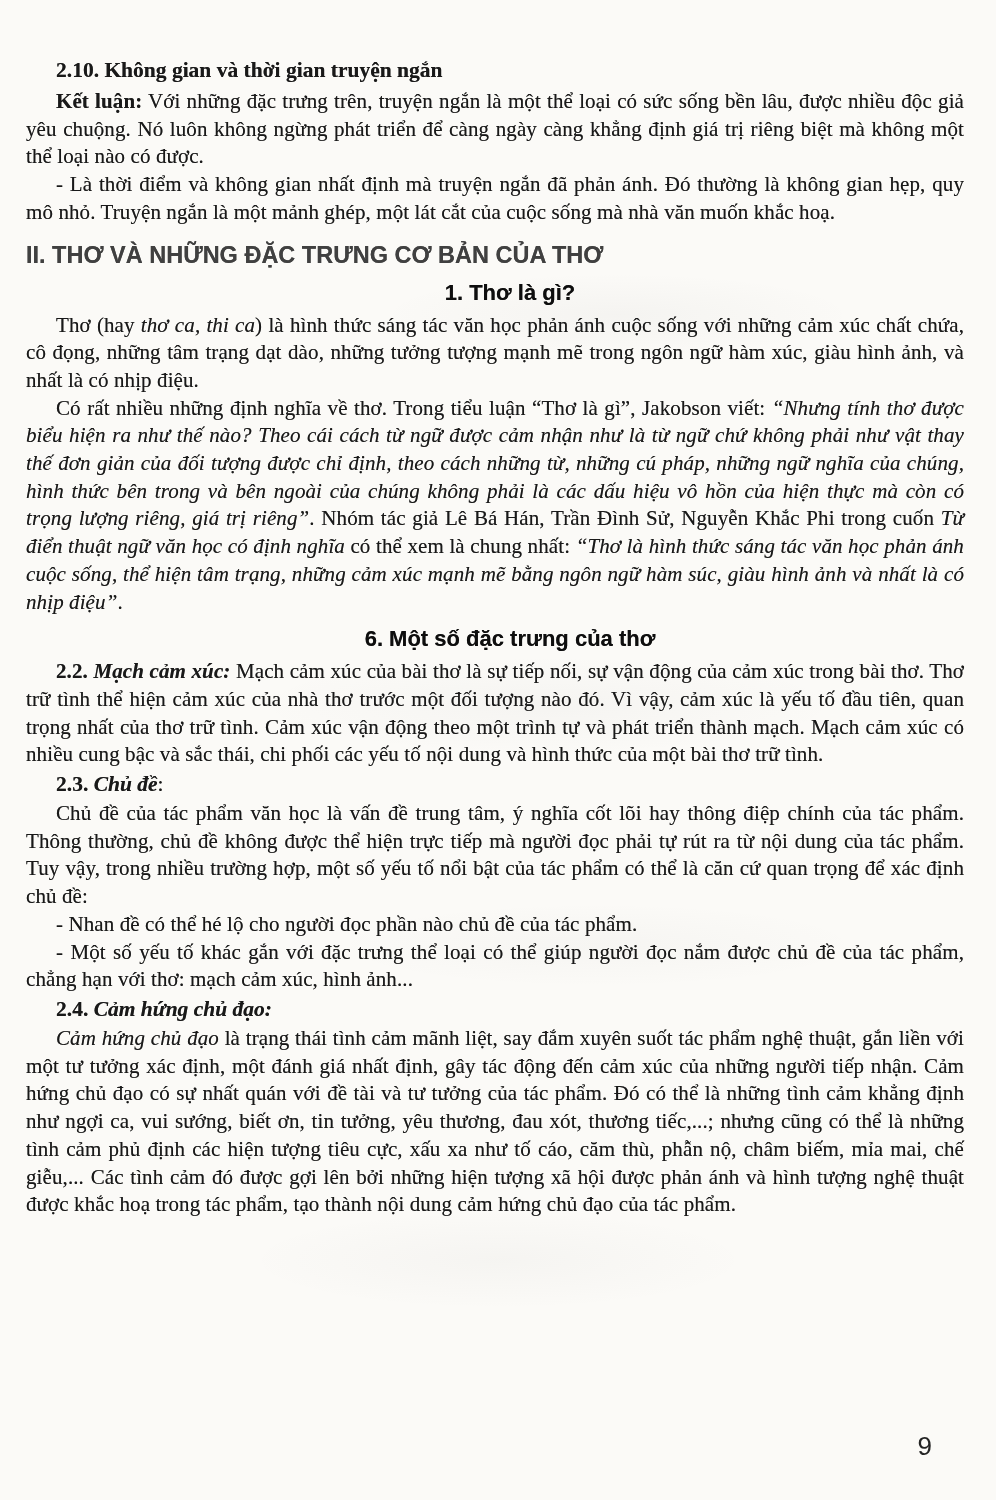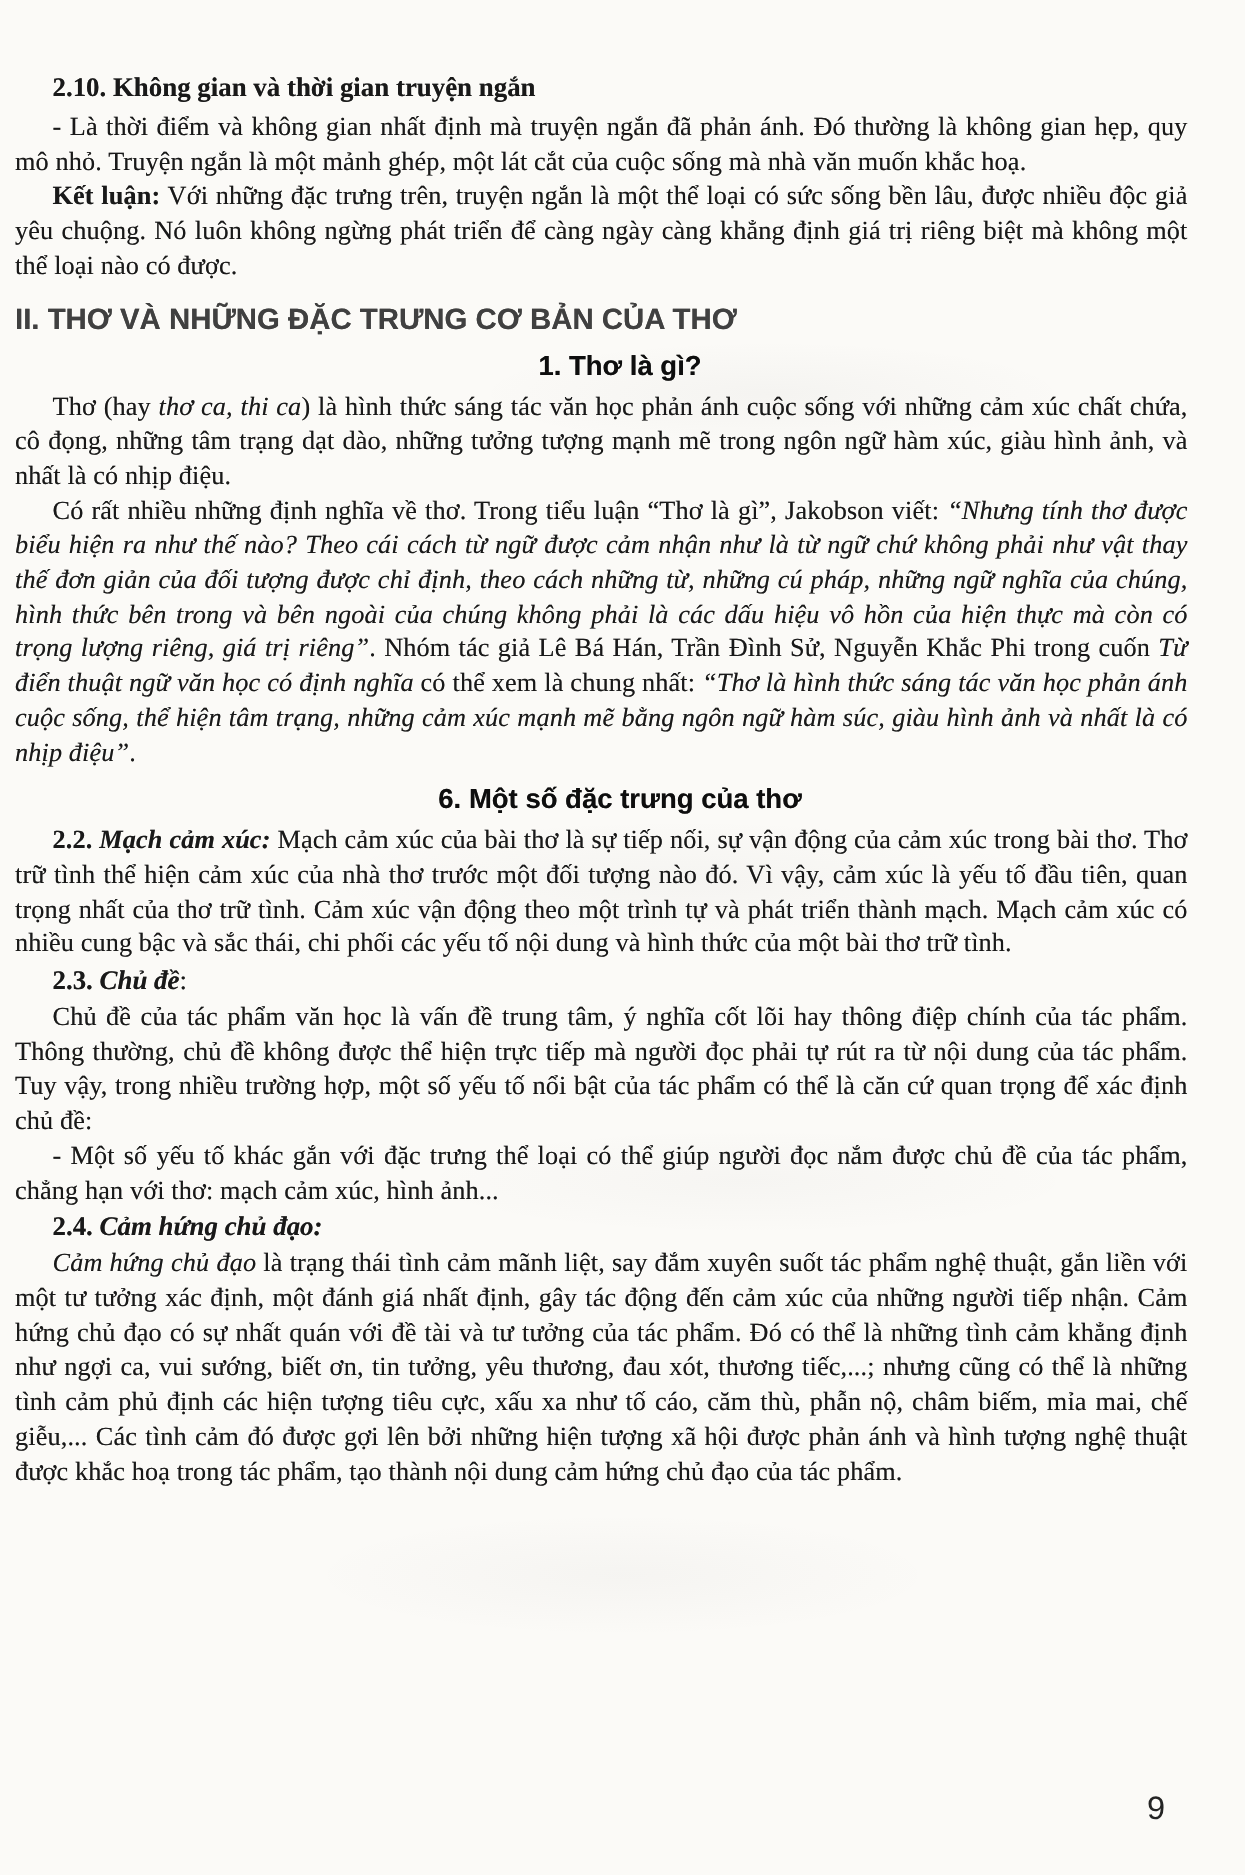--- a/index.html
+++ b/index.html
@@ -22,21 +22,21 @@
     pointer-events: none;
     background:
       radial-gradient(ellipse 340px 60px at 62% 21%, rgba(70,70,70,0.035), transparent 70%),
       radial-gradient(ellipse 420px 70px at 55% 47%, rgba(70,70,70,0.030), transparent 70%),
       radial-gradient(ellipse 380px 60px at 60% 63%, rgba(70,70,70,0.028), transparent 70%),
       radial-gradient(ellipse 360px 70px at 50% 84%, rgba(70,70,70,0.030), transparent 70%);
   }
 
   .content {
     position: absolute;
-    left: 12px;
+    left: 26px;
     top: 56px;
     width: 938px;
   }
 
   p.body {
     margin: 0;
     font-size: 21px;
     line-height: 27.7px;
     text-align: justify;
     text-indent: 30px;
@@ -99,41 +99,42 @@
   }
 </style>
 </head>
 <body>
 
 <div class="page">
   <div class="content">
 
     <p class="h-serif">2.10. Không gian và thời gian truyện ngắn</p>
 
+    <p class="body"><span class="bd">Kết luận:</span><span> Với những đặc trưng trên, truyện ngắn là một thể loại có sức sống bền lâu, được nhiều độc giả yêu chuộng. Nó luôn không ngừng phát triển để càng ngày càng khẳng định giá trị riêng biệt mà không một thể loại nào có được.</span></p>
+
     <p class="body"><span>- Là thời điểm và không gian nhất định mà truyện ngắn đã phản ánh. Đó thường là không gian hẹp, quy mô nhỏ. Truyện ngắn là một mảnh ghép, một lát cắt của cuộc sống mà nhà văn muốn khắc hoạ.</span></p>
-
-    <p class="body"><span class="bd">Kết luận:</span><span> Với những đặc trưng trên, truyện ngắn là một thể loại có sức sống bền lâu, được nhiều độc giả yêu chuộng. Nó luôn không ngừng phát triển để càng ngày càng khẳng định giá trị riêng biệt mà không một thể loại nào có được.</span></p>
 
     <p class="h-main">II. THƠ VÀ NHỮNG ĐẶC TRƯNG CƠ BẢN CỦA THƠ</p>
 
     <p class="h-sub">1. Thơ là gì?</p>
 
     <p class="body"><span>Thơ (hay </span><span class="it">thơ ca, thi ca</span><span>) là hình thức sáng tác văn học phản ánh cuộc sống với những cảm xúc chất chứa, cô đọng, những tâm trạng dạt dào, những tưởng tượng mạnh mẽ trong ngôn ngữ hàm xúc, giàu hình ảnh, và nhất là có nhịp điệu.</span></p>
 
     <p class="body"><span>Có rất nhiều những định nghĩa về thơ. Trong tiểu luận “Thơ là gì”, Jakobson viết: </span><span class="it">“Nhưng tính thơ được biểu hiện ra như thế nào? Theo cái cách từ ngữ được cảm nhận như là từ ngữ chứ không phải như vật thay thế đơn giản của đối tượng được chỉ định, theo cách những từ, những cú pháp, những ngữ nghĩa của chúng, hình thức bên trong và bên ngoài của chúng không phải là các dấu hiệu vô hồn của hiện thực mà còn có trọng lượng riêng, giá trị riêng”</span><span>. Nhóm tác giả Lê Bá Hán, Trần Đình Sử, Nguyễn Khắc Phi trong cuốn </span><span class="it">Từ điển thuật ngữ văn học có định nghĩa</span><span> có thể xem là chung nhất: </span><span class="it">“Thơ là hình thức sáng tác văn học phản ánh cuộc sống, thể hiện tâm trạng, những cảm xúc mạnh mẽ bằng ngôn ngữ hàm súc, giàu hình ảnh và nhất là có nhịp điệu”</span><span>.</span></p>
 
     <p class="h-sub">6. Một số đặc trưng của thơ</p>
 
 
     <p class="body"><span class="bd">2.2. </span><span class="bi">Mạch cảm xúc:</span><span> Mạch cảm xúc của bài thơ là sự tiếp nối, sự vận động của cảm xúc trong bài thơ. Thơ trữ tình thể hiện cảm xúc của nhà thơ trước một đối tượng nào đó. Vì vậy, cảm xúc là yếu tố đầu tiên, quan trọng nhất của thơ trữ tình. Cảm xúc vận động theo một trình tự và phát triển thành mạch. Mạch cảm xúc có nhiều cung bậc và sắc thái, chi phối các yếu tố nội dung và hình thức của một bài thơ trữ tình.</span></p>
 
     <p class="h-feature"><span class="bd">2.3. </span><span class="bi">Chủ đề</span><span>:</span></p>
 
     <p class="body"><span>Chủ đề của tác phẩm văn học là vấn đề trung tâm, ý nghĩa cốt lõi hay thông điệp chính của tác phẩm. Thông thường, chủ đề không được thể hiện trực tiếp mà người đọc phải tự rút ra từ nội dung của tác phẩm. Tuy vậy, trong nhiều trường hợp, một số yếu tố nổi bật của tác phẩm có thể là căn cứ quan trọng để xác định chủ đề:</span></p>
 
+    <p class="body"><span>- Nhan đề có thể hé lộ cho người đọc phần nào chủ đề của tác phẩm.</span></p>
 
     <p class="body"><span>- Một số yếu tố khác gắn với đặc trưng thể loại có thể giúp người đọc nắm được chủ đề của tác phẩm, chẳng hạn với thơ: mạch cảm xúc, hình ảnh...</span></p>
 
     <p class="h-feature"><span class="bd">2.4. </span><span class="bi">Cảm hứng chủ đạo:</span></p>
 
     <p class="body"><span class="it">Cảm hứng chủ đạo</span><span> là trạng thái tình cảm mãnh liệt, say đắm xuyên suốt tác phẩm nghệ thuật, gắn liền với một tư tưởng xác định, một đánh giá nhất định, gây tác động đến cảm xúc của những người tiếp nhận. Cảm hứng chủ đạo có sự nhất quán với đề tài và tư tưởng của tác phẩm. Đó có thể là những tình cảm khẳng định như ngợi ca, vui sướng, biết ơn, tin tưởng, yêu thương, đau xót, thương tiếc,...; nhưng cũng có thể là những tình cảm phủ định các hiện tượng tiêu cực, xấu xa như tố cáo, căm thù, phẫn nộ, châm biếm, mỉa mai, chế giễu,... Các tình cảm đó được gợi lên bởi những hiện tượng xã hội được phản ánh và hình tượng nghệ thuật được khắc hoạ trong tác phẩm, tạo thành nội dung cảm hứng chủ đạo của tác phẩm.</span></p>
 
   </div>
 
   <div class="page-number">9</div>

